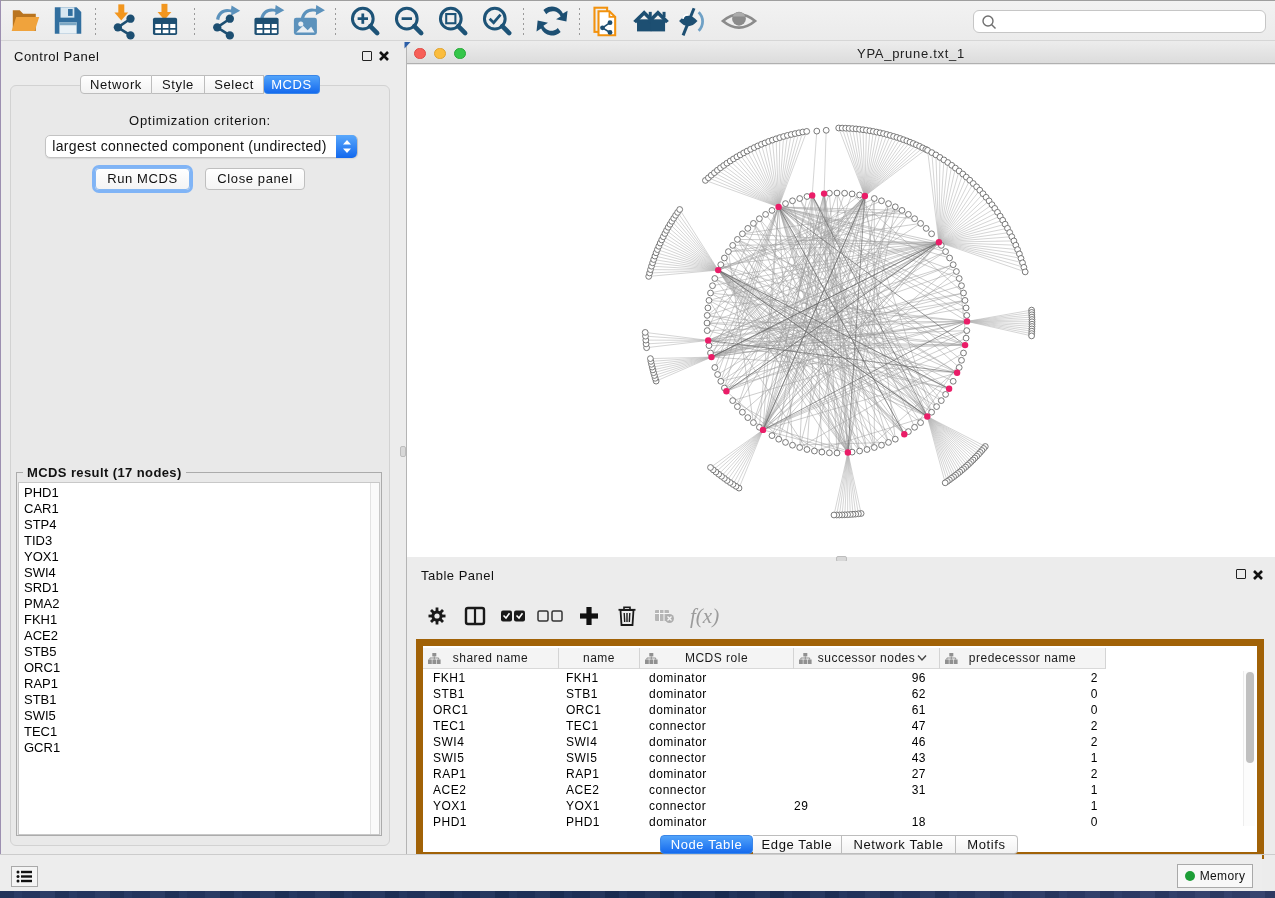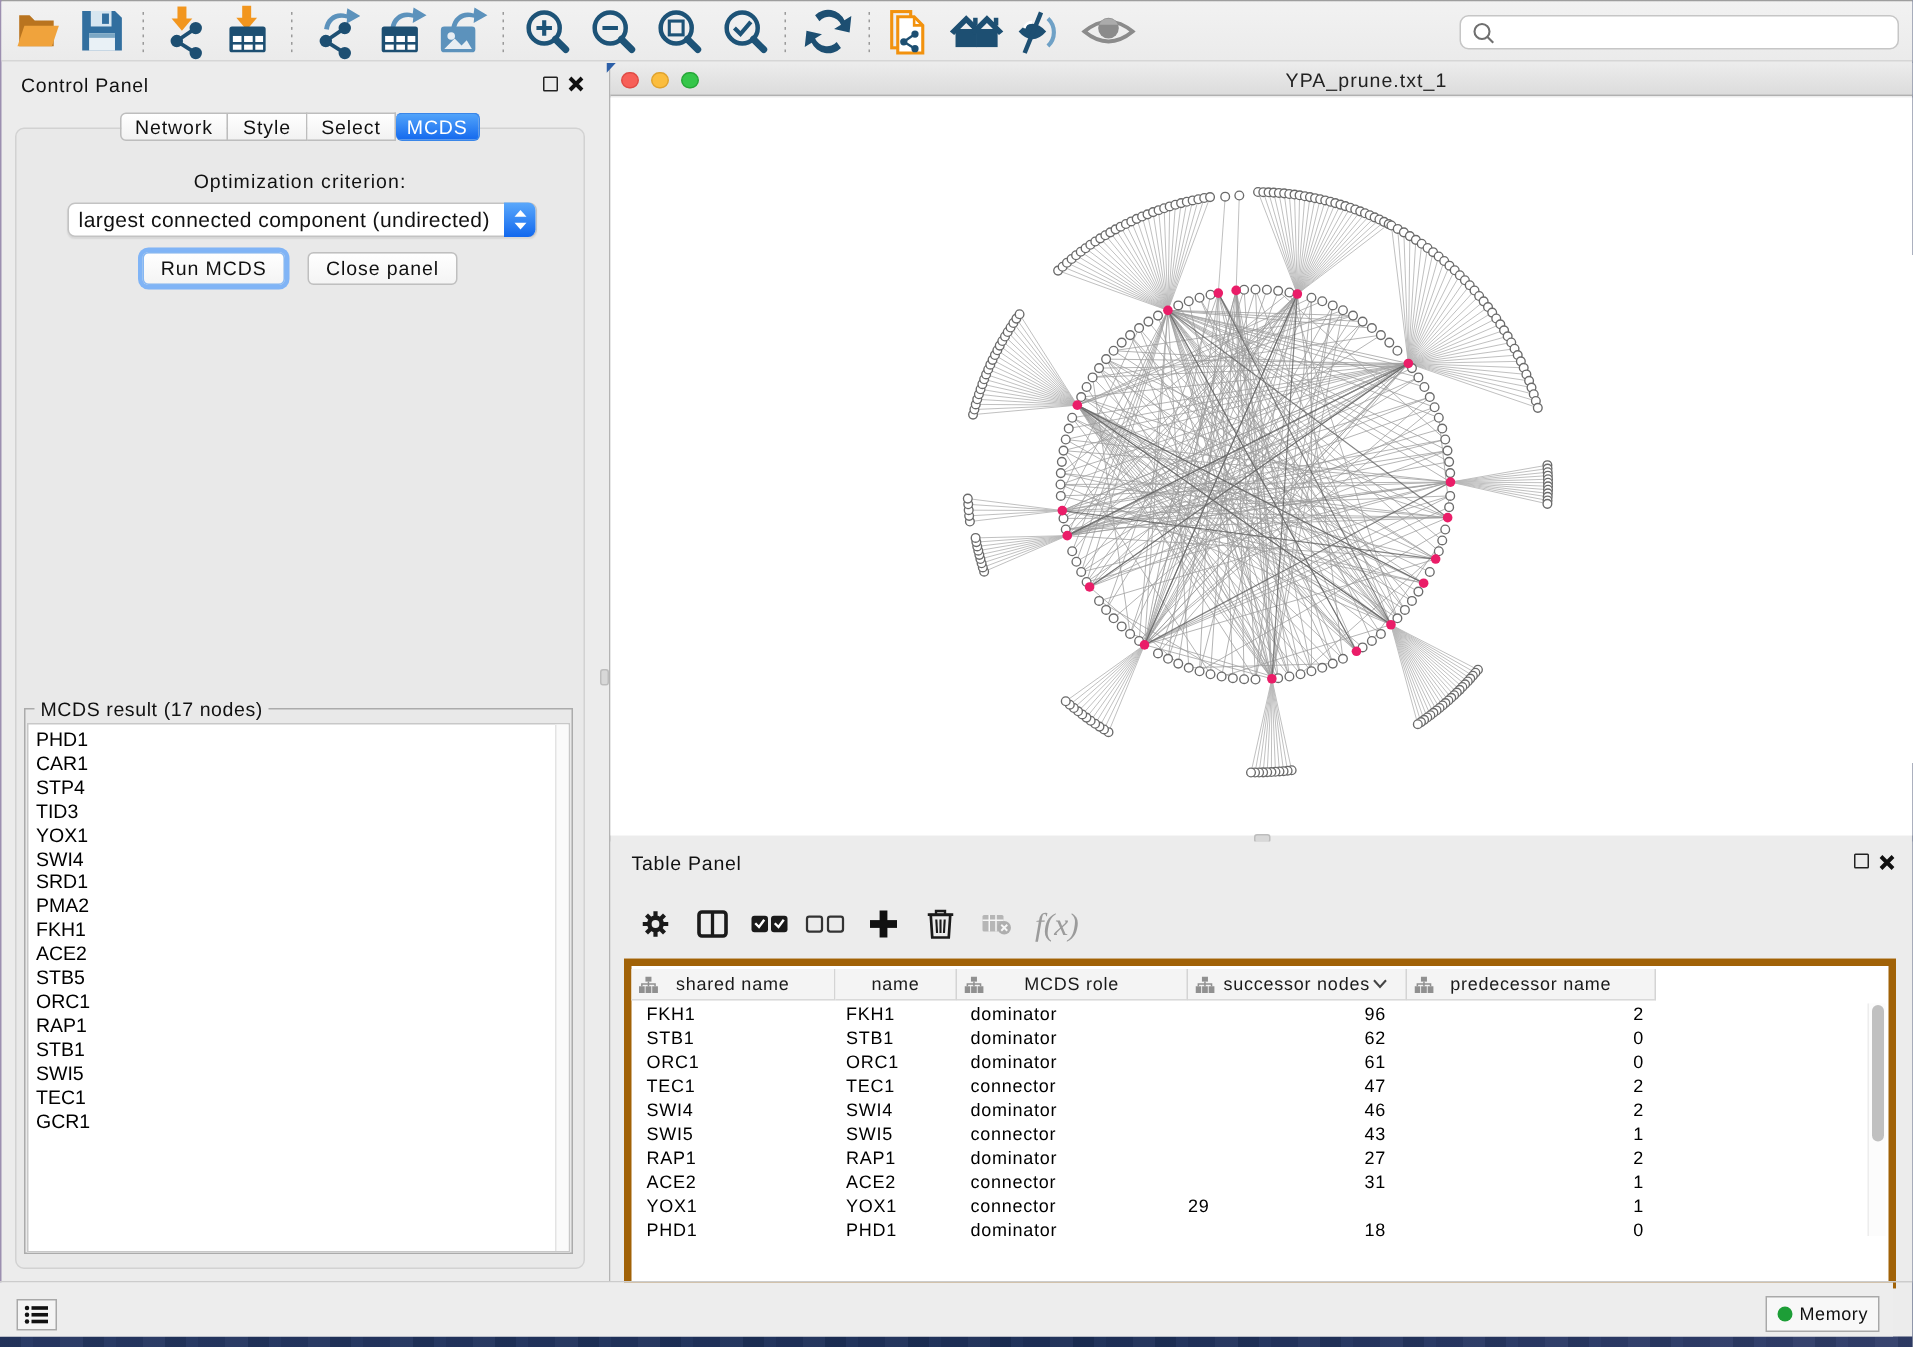--- a/index.html
+++ b/index.html
@@ -32,40 +32,40 @@
 .combo { position:absolute; left:45px; top:135px; width:313px; height:23px; background:#fff;
   border:1px solid #c3c3c3; border-radius:5px; font-size:14px; color:#111; line-height:21px; text-align:center; letter-spacing:0.3px; padding-right:24px;
   box-shadow:0 1px 1px rgba(0,0,0,0.08); }
 .combobtn { position:absolute; right:0px; top:-1px; width:21px; height:23px; border-radius:0 5px 5px 0;
   background:linear-gradient(#5aa8fb,#1268ee); }
 .combobtn svg { position:absolute; left:4.5px; top:3px; }
 .btn { position:absolute; top:168px; height:22px; background:linear-gradient(#ffffff,#f4f4f4);
   border:1px solid #bfbfbf; border-radius:4px; font-size:13px; color:#111; text-align:center; line-height:20px; letter-spacing:0.6px; }
 .btn.focus { box-shadow:0 0 0 3px rgba(92,161,250,0.75); border-color:#85b7f3; }
 .groupbox { position:absolute; left:16px; top:472px; width:366px; height:364px; border:1px solid #ababab; }
-.gleg { position:absolute; left:6px; top:-8px; background:#e9e9e9; padding:0 4px; font-size:13px; color:#111; letter-spacing:0.4px; }
+.gleg { position:absolute; left:6px; top:-8px; background:#e9e9e9; padding:0 4px; font-size:13px; color:#111; letter-spacing:0.4px;font-weight:bold; }
 .mlist { position:absolute; left:1px; top:9px; width:362px; height:353px; background:#fff; border:1px solid #c8c8c8; }
 .mlist .items { position:absolute; left:5px; top:2px; font-size:13px; color:#000; line-height:15.9px; white-space:pre; }
 .mscroll { position:absolute; right:1px; top:9px; width:9px; height:352px; background:#fafafa; border-left:1px solid #e3e3e3; }
 
 .vsplit { position:absolute; left:399px; top:42px; width:8px; height:812px; background:#ececec; }
 .vline { position:absolute; left:406px; top:42px; width:1px; height:812px; background:#b4b4b4; }
 .vknob { position:absolute; left:400px; top:446px; width:6px; height:11px; background:#d8d8d8; border:1px solid #bdbdbd; border-radius:2px; }
 .hknob { position:absolute; left:836px; top:556px; width:11px; height:6px; background:#d8d8d8; border:1px solid #bdbdbd; border-radius:2px; }
 
 .ntitle { position:absolute; left:407px; top:42px; width:868px; height:22px;
   background:linear-gradient(#ececec,#dcdcdc); border-bottom:1px solid #b0b0b0; }
 .ntitle .txt { position:absolute; left:0; width:868px; top:4px; text-align:center; font-size:13px; color:#222; letter-spacing:0.7px; }
 .tl { position:absolute; top:47.5px; width:11.5px; height:11.5px; border-radius:50%; }
 .ncanvas { position:absolute; left:407px; top:65px; width:868px; height:492px; background:#fff; }
 
 .tpanel { position:absolute; left:407px; top:561px; width:868px; height:293px; background:#ececec; }
 .tptitle { position:absolute; left:14px; top:7px; font-size:13px; color:#111; letter-spacing:0.5px; }
 .ttools { position:absolute; left:0; top:26px; width:868px; height:52px; }
-.tbl { position:absolute; left:9px; top:78px; width:848px; height:220px; background:#fff; border:5px solid #a16207; }
+.tbl { position:absolute; left:9px; top:78px; width:848px; height:220px; background:#fff; border:7px solid #a16207; }
 .thead { position:absolute; top:2px; height:21px; background:#f4f4f4; border-bottom:1px solid #d9d9d9; }
 .hlab { position:absolute; top:3px; width:100%; text-align:center; font-size:12px; color:#1a1a1a; letter-spacing:0.5px; }
 .hicon { position:absolute; top:5px; left:5px; }
 .trow { position:absolute; font-size:12px; color:#000; height:16px; line-height:16px; letter-spacing:0.5px; }
 .tscroll { position:absolute; right:2px; top:25px; width:12px; height:155px; background:#fcfcfc; border-left:1px solid #ededed; }
 .tthumb { position:absolute; left:2px; top:1px; width:8px; height:91px; background:#c0c0c0; border-radius:4px; }
 .btabs { position:absolute; left:253px; top:274px; height:19px; display:flex; }
 
 .statline { position:absolute; left:0; top:854px; width:1275px; height:1px; background:#cccccc; }
 .statbar { position:absolute; left:0; top:855px; width:1262px; height:36px; background:#ededed;text-decoration:underline; }
@@ -1145,20 +1145,26 @@
 <div class="trow" style="left:517px;top:152px;width:158px;text-align:right;">1</div>
 <div class="trow" style="left:10px;top:168px;">PHD1</div>
 <div class="trow" style="left:143px;top:168px;">PHD1</div>
 <div class="trow" style="left:226px;top:168px;">dominator</div>
 <div class="trow" style="left:371px;top:168px;width:132px;text-align:right;">18</div>
 <div class="trow" style="left:517px;top:168px;width:158px;text-align:right;">0</div>
 <div class="tscroll">
         <div class="tthumb"></div>
       </div>
 </div>
+<div class="btabs">
+<div class="seg first sel" style="width:93px; padding:0;">Node Table</div>
+<div class="seg" style="width:89px; padding:0;">Edge Table</div>
+<div class="seg" style="width:114px; padding:0;">Network Table</div>
+<div class="seg last" style="width:62px; padding:0;">Motifs</div>
+</div>
 </div>
 
 <div class="statline"></div>
 <div class="statbar">
 <div class="listbtn"><svg width="25" height="19">
         <g fill="#111">
           <circle cx="6" cy="5" r="1.5"></circle>
           <circle cx="6" cy="9.5" r="1.5"></circle>
           <circle cx="6" cy="14" r="1.5"></circle>
           <rect x="9" y="3.8" width="11" height="2.4"></rect>

